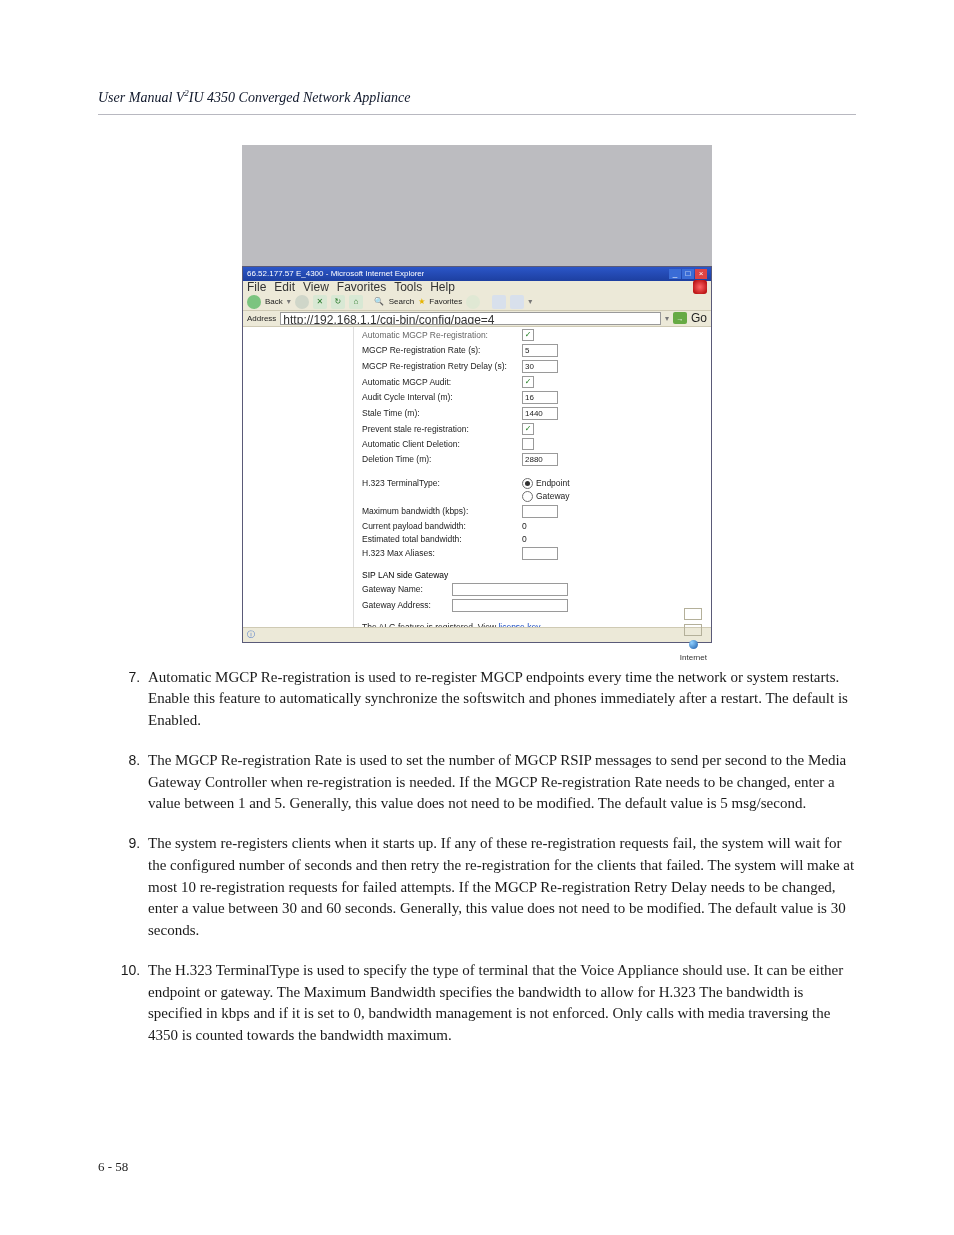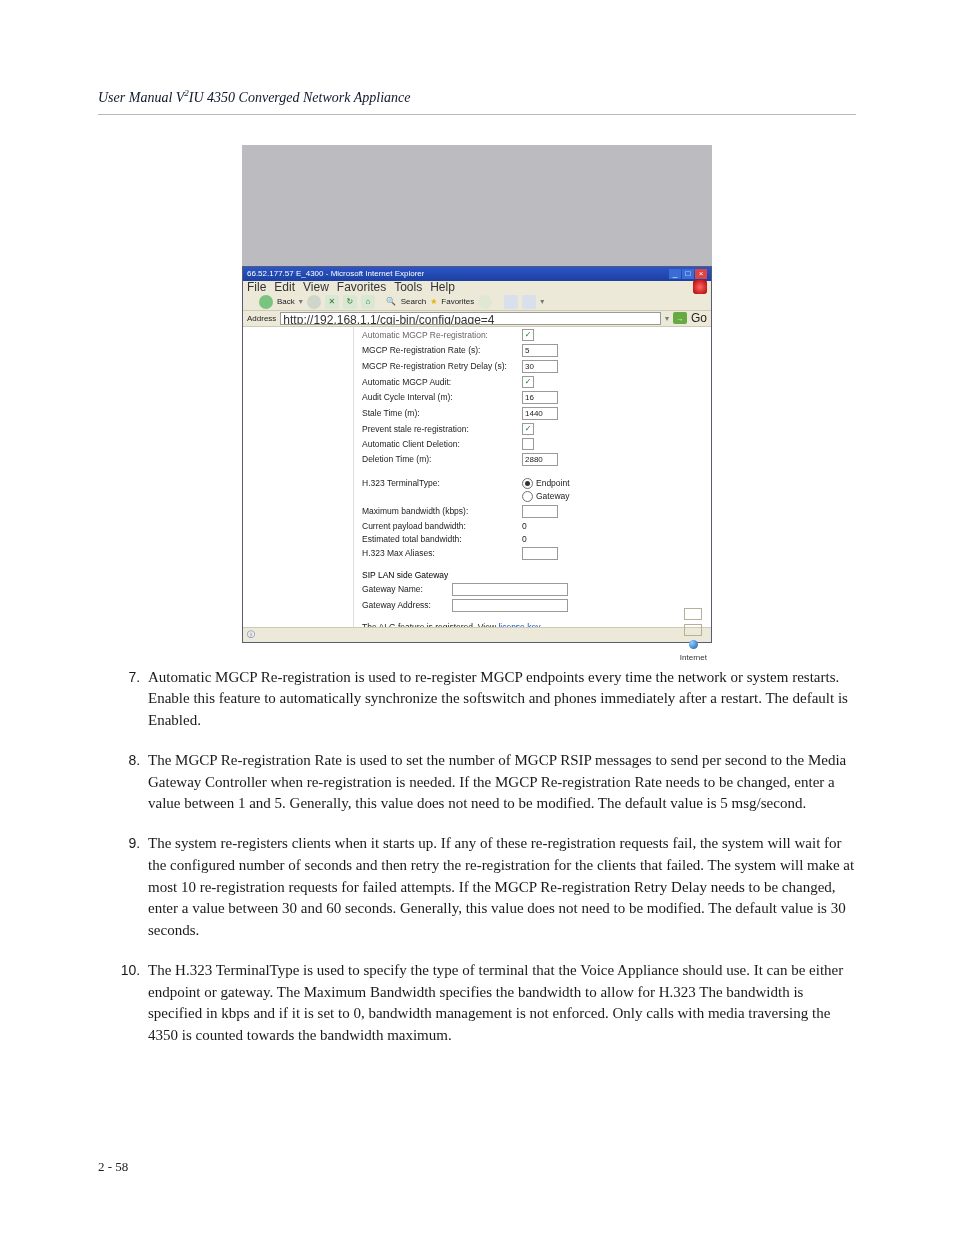--- a/index.html
+++ b/index.html
@@ -10,21 +10,21 @@
   .shot-wrap{width:470px;margin:0 auto 24px auto;}
   .gray-band{height:120px;background:#bcbcc0;border:1px solid #bcbcc0;border-bottom:none;}
   .ie-window{border:1px solid #5a5a78;font-family:Tahoma,Arial,sans-serif;font-size:8px;color:#222;background:#eab308;}
   .ie-title{height:14px;background:linear-gradient(to bottom,#2b56c8,#1d3fa0);color:#fff;display:flex;align-items:center;padding:0 4px;justify-content:space-between;}
   .ie-title span{overflow:hidden;white-space:nowrap;}
   .winbtns{display:flex;gap:1px;}
   .winbtn{width:12px;height:10px;background:#d44;display:inline-flex;align-items:center;justify-content:center;color:#fff;font-size:8px;line-height:1;}
   .winbtn.min,.winbtn.max{background:#3a6cd6;}
   .ie-menu{height:13px;background:#ece9d8;display:flex;gap:0;align-items:center;padding:0 4px;font-size:12px;color:#333;justify-content:space-between;}
   .ie-menu .left{display:flex;gap:8px;}
-  .ie-tool{height:16px;background:#ece9d8;display:flex;align-items:center;gap:4px;padding:0 16px;border-bottom:1px solid #cfcab4;}
+  .ie-tool{height:16px;background:#ece9d8;display:flex;align-items:center;gap:4px;padding:0 4px;border-bottom:1px solid #cfcab4;}
   .tb-btn{width:14px;height:14px;border-radius:2px;display:inline-block;}
   .circ{border-radius:50%;}
   .ie-addr{height:15px;background:#ece9d8;display:flex;align-items:center;padding:0 4px;gap:4px;border-bottom:1px solid #cfcab4;}
   .addr-input{flex:1;height:11px;background:#fff;border:1px solid #9a9a9a;font-size:12px;padding:0 2px;color:#333;overflow:hidden;white-space:nowrap;}
   .go-btn{width:14px;height:12px;background:#6a4;color:#fff;font-size:7px;display:flex;align-items:center;justify-content:center;border-radius:2px;}
   .ie-content{height:300px;background:#fff;display:flex;overflow:hidden;}
   .nav-col{width:110px;border-right:1px solid #ddd;}
   .form-col{flex:1;padding:4px 8px;font-size:8.5px;color:#222;}
   .frow{display:flex;align-items:center;margin:3px 0;}
   .flabel{width:160px;}
@@ -200,14 +200,14 @@
     </div>
   </div>
 
   <ol class="body-list" start="7">
     <li>Automatic MGCP Re-registration is used to re-register MGCP endpoints every time the network or system restarts. Enable this feature to automatically synchronize the softswitch and phones immediately after a restart. The default is Enabled.</li>
     <li>The MGCP Re-registration Rate is used to set the number of MGCP RSIP messages to send per second to the Media Gateway Controller when re-registration is needed. If the MGCP Re-registration Rate needs to be changed, enter a value between 1 and 5. Generally, this value does not need to be modified. The default value is 5 msg/second.</li>
     <li>The system re-registers clients when it starts up. If any of these re-registration requests fail, the system will wait for the configured number of seconds and then retry the re-registration for the clients that failed. The system will make at most 10 re-registration requests for failed attempts. If the MGCP Re-registration Retry Delay needs to be changed, enter a value between 30 and 60 seconds. Generally, this value does not need to be modified. The default value is 30 seconds.</li>
     <li>The H.323 TerminalType is used to specify the type of terminal that the Voice Appliance should use. It can be either endpoint or gateway. The Maximum Bandwidth specifies the bandwidth to allow for H.323 The bandwidth is specified in kbps and if it is set to 0, bandwidth management is not enforced. Only calls with media traversing the 4350 is counted towards the bandwidth maximum.</li>
   </ol>
 
-  <div class="pgnum">2 - 58</div>
+  <div class="pgnum">6 - 58</div>
 </div>
 
 </body></html>

